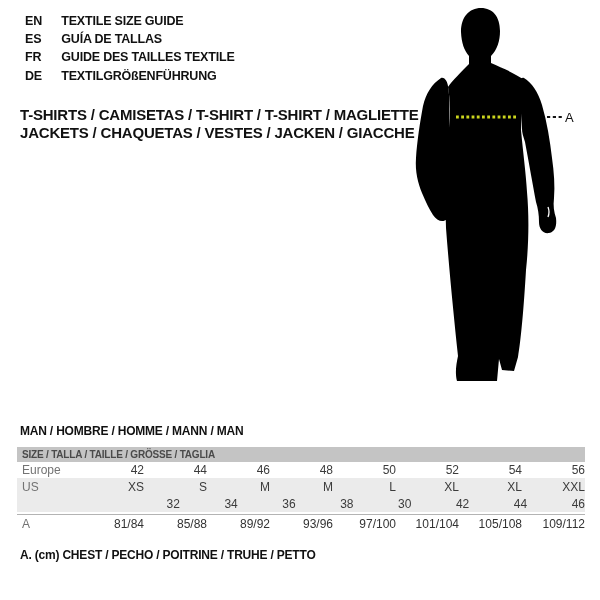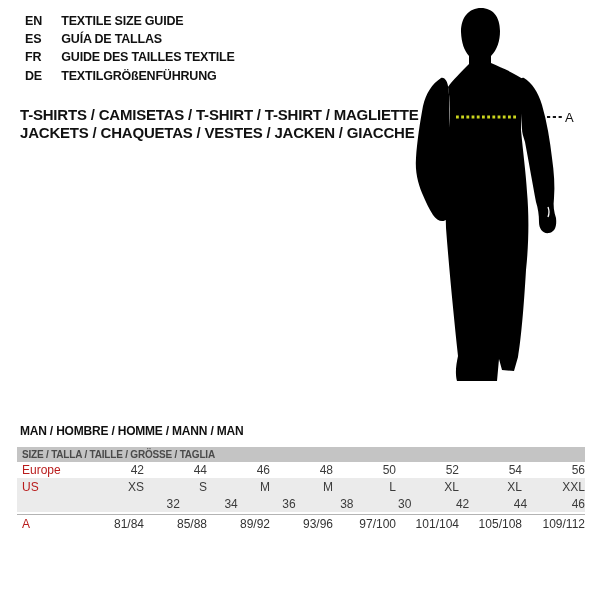--- a/index.html
+++ b/index.html
@@ -29,21 +29,21 @@
   .table-header{
     background:#c4c4c4;color:#4a4a4a;font-weight:bold;font-size:10px;
     height:15px;line-height:15px;padding-left:5px;letter-spacing:-0.2px;
   }
   .t-row{display:grid;grid-template-columns:64px repeat(8,1fr);align-items:center;}
   .t-row.shaded{background:#ebebeb;}
   .t-row.r1{height:16px;}
   .t-row.r2{height:17px;}
   .t-row.r3{height:17px;padding-left:41px;}
   .t-row.r4{height:17px;margin-top:2px;border-top:1px solid #b3b3b3;color:#333;}
-  .t-label{padding-left:5px;text-align:left;color:#b91c1c;}
+  .t-label{padding-left:5px;text-align:left;color:#737373;}
   .t-cell{text-align:right;}
 
   
   .footnote{left:20px;top:548px;font-size:12px;font-weight:bold;letter-spacing:-0.2px;}
 </style>
 </head>
 <body>
 
 <div style="width:600px;height:600px;position:relative;">
 
@@ -175,14 +175,15 @@
       <span class="t-cell">85/88</span>
       <span class="t-cell">89/92</span>
       <span class="t-cell">93/96</span>
       <span class="t-cell">97/100</span>
       <span class="t-cell">101/104</span>
       <span class="t-cell">105/108</span>
       <span class="t-cell">109/112</span>
     </div>
   </div>
 
+  <div class="abs footnote">A. (cm) CHEST / PECHO / POITRINE / TRUHE / PETTO</div>
 
 </div>
 
 </body></html>

